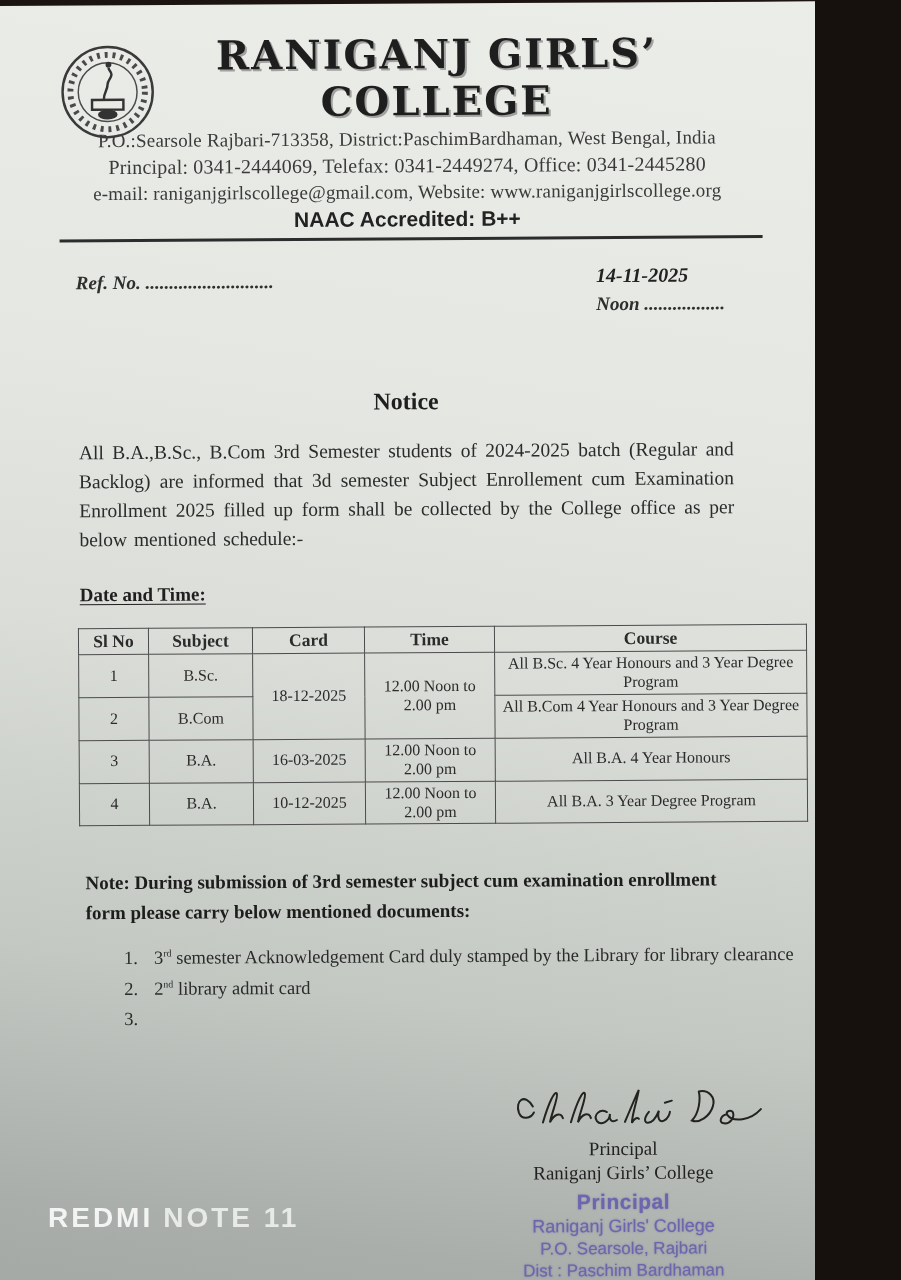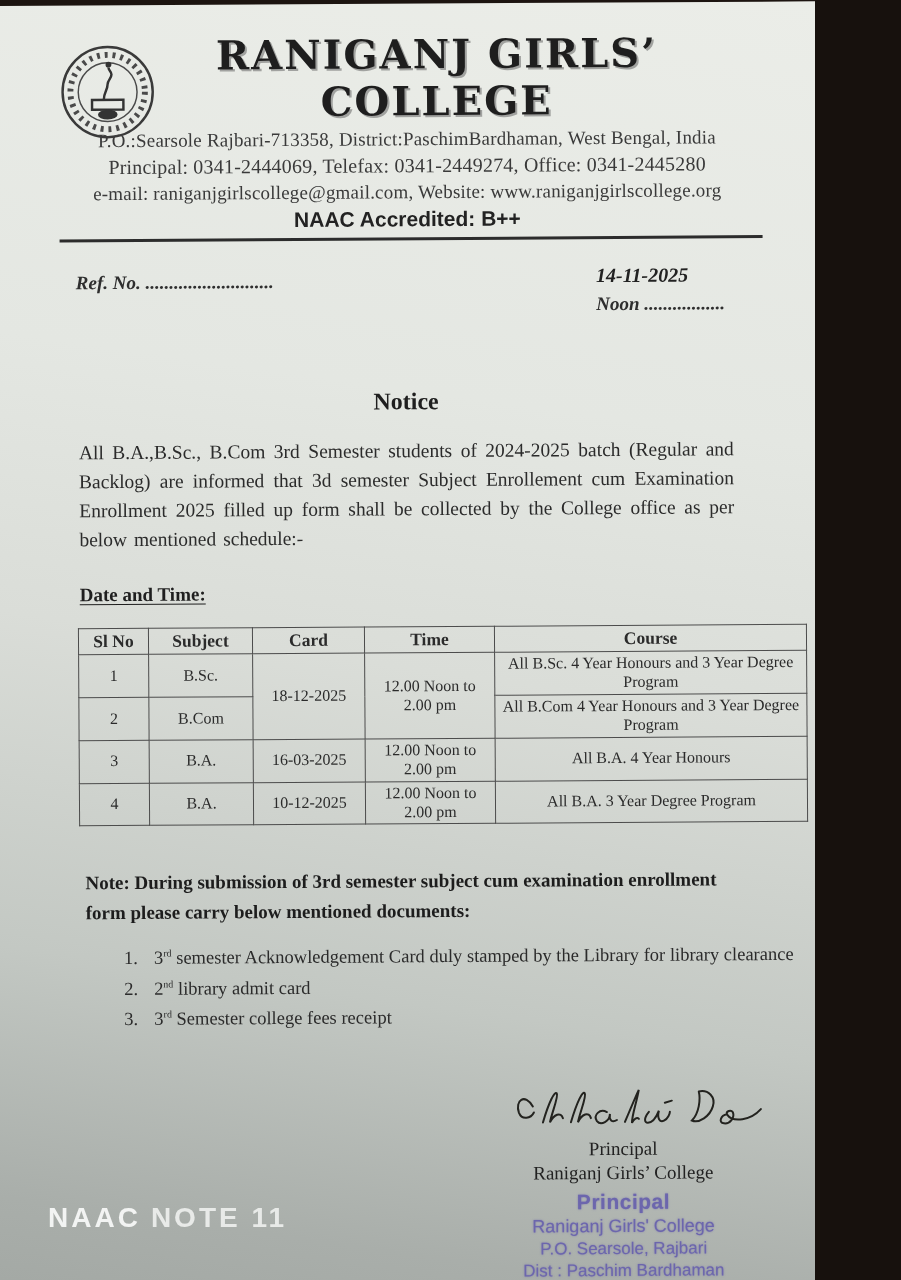--- a/index.html
+++ b/index.html
@@ -165,21 +165,20 @@
         <div class="list-item">
           <span class="li-no">1.</span>
           <span class="li-text"><span>3</span><sup>rd</sup><span> semester Acknowledgement Card duly stamped by the Library for library clearance</span></span>
         </div>
         <div class="list-item">
           <span class="li-no">2.</span>
           <span class="li-text"><span>2</span><sup>nd</sup><span> library admit card</span></span>
         </div>
         <div class="list-item">
           <span class="li-no">3.</span>
-          <span class="li-text"><span>3</span><sup>rd</sup><span> Semester college fees receipt</span></span>
         </div>
       </div>
 
       <div class="sign-block">
         <svg class="signature-svg" width="270" height="52" viewBox="0 0 270 52" aria-label="Chhalu De">
           <g fill="none" stroke="#23231f" stroke-width="2" stroke-linecap="round">
             <path d="M20,22 C12,8 2,16 6,28 C9,36 18,34 21,28"></path>
             <path d="M30,38 C36,18 42,6 44,9 C46,12 39,28 37,38 C41,30 48,27 50,34"></path>
             <path d="M58,38 C64,18 70,6 72,9 C74,12 67,28 65,38 C69,30 76,27 78,34"></path>
             <path d="M94,28 C87,24 80,31 84,37 C88,42 97,37 97,30 C96,36 99,39 104,36"></path>
@@ -197,15 +196,15 @@
           <div class="stamp-l2">Raniganj Girls' College</div>
           <div class="stamp-l3">P.O. Searsole, Rajbari</div>
           <div class="stamp-l4">Dist : Paschim Bardhaman</div>
         </div>
       </div>
 
     </div>
   </div>
 
   <div class="watermark">
-    <span class="wm-bold">NAAC</span><span class="wm-reg">NOTE 11</span>
+    <span class="wm-bold">REDMI</span><span class="wm-reg">NOTE 11</span>
   </div>
 </div>
 
 </body></html>

